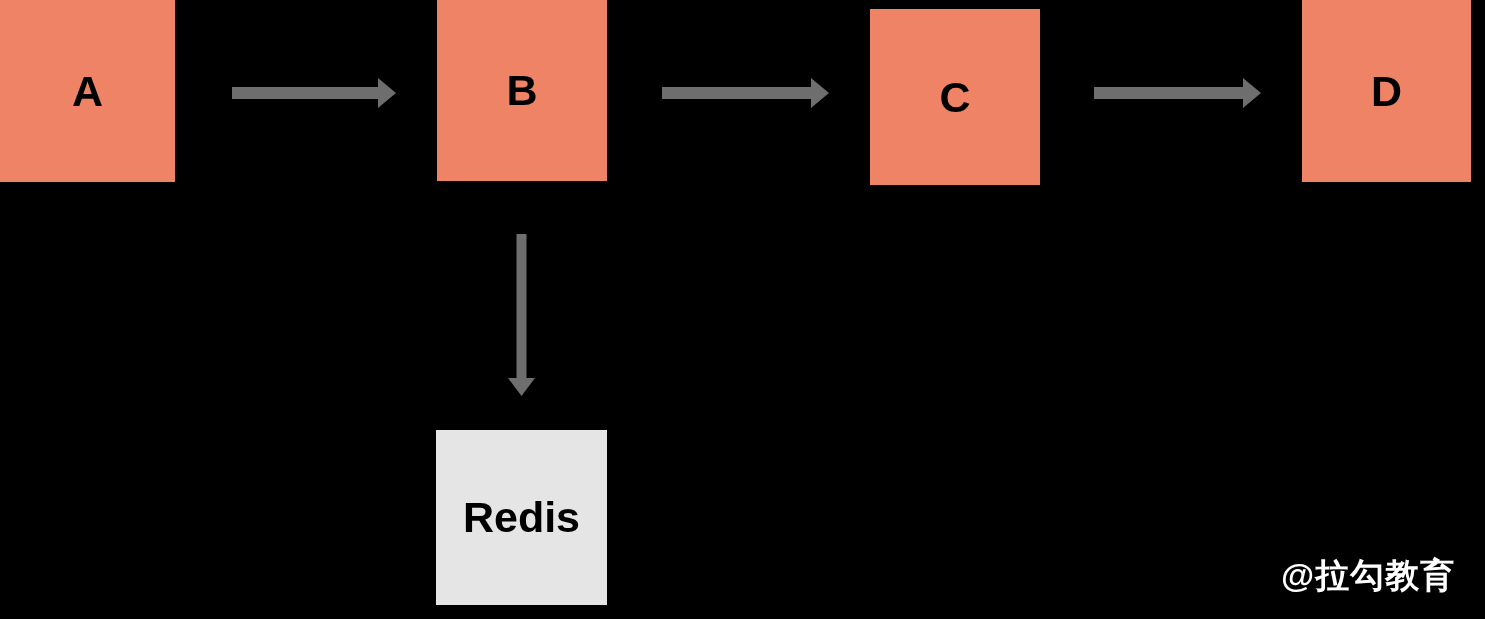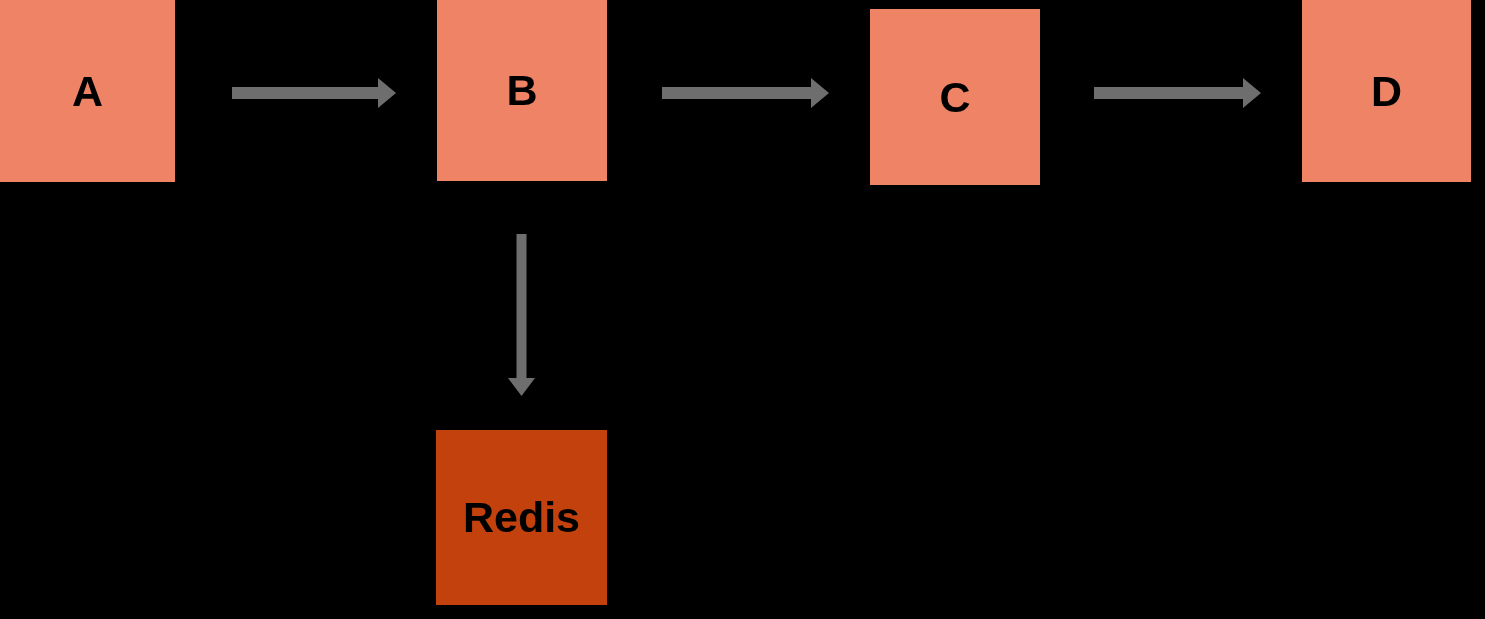--- a/index.html
+++ b/index.html
@@ -23,21 +23,21 @@
     color: #000000;
     font-weight: bold;
     line-height: 1;
     user-select: none;
   }
   .node-service {
     background: #EE8366;
     font-size: 43px;
   }
   .node-store {
-    background: #c2410c;
+    background: #e5e5e5;
     font-size: 43px;
   }
   .arrow {
     position: absolute;
   }
   .arrow svg {
     display: block;
     overflow: visible;
   }
   .watermark {
@@ -92,14 +92,15 @@
       <path d="M0 9 L149 9 L149 0 L167 15 L149 30 L149 21 L0 21 Z" fill="#6E6E6E"></path>
     </svg>
   </div>
 
   <div class="arrow" style="left:508px; top:234px; width:27px; height:162px;">
     <svg width="27" height="162" viewBox="0 0 27 162" aria-hidden="true">
       <path d="M8.5 0 L18.5 0 L18.5 144 L27 144 L13.5 162 L0 144 L8.5 144 Z" fill="#6E6E6E"></path>
     </svg>
   </div>
 
+  <div class="watermark" style="left:1281px; top:553px;">@拉勾教育</div>
 
 </div>
 
 </body></html>

